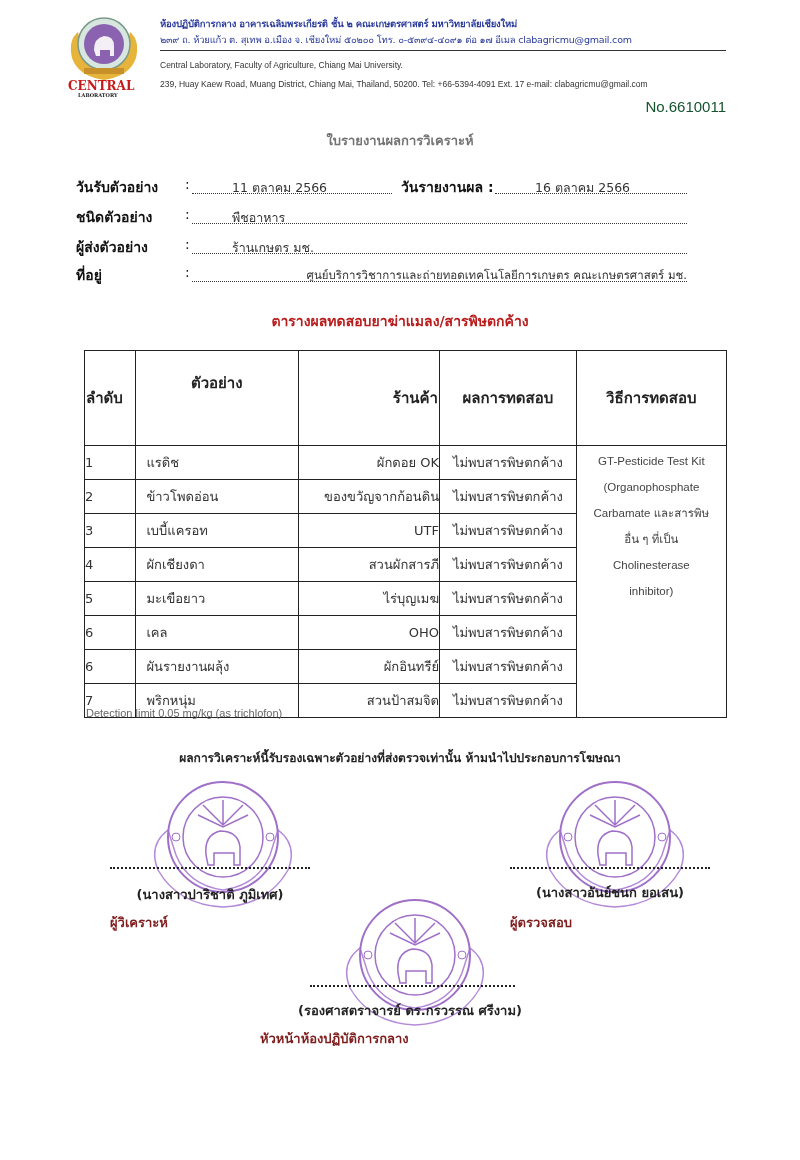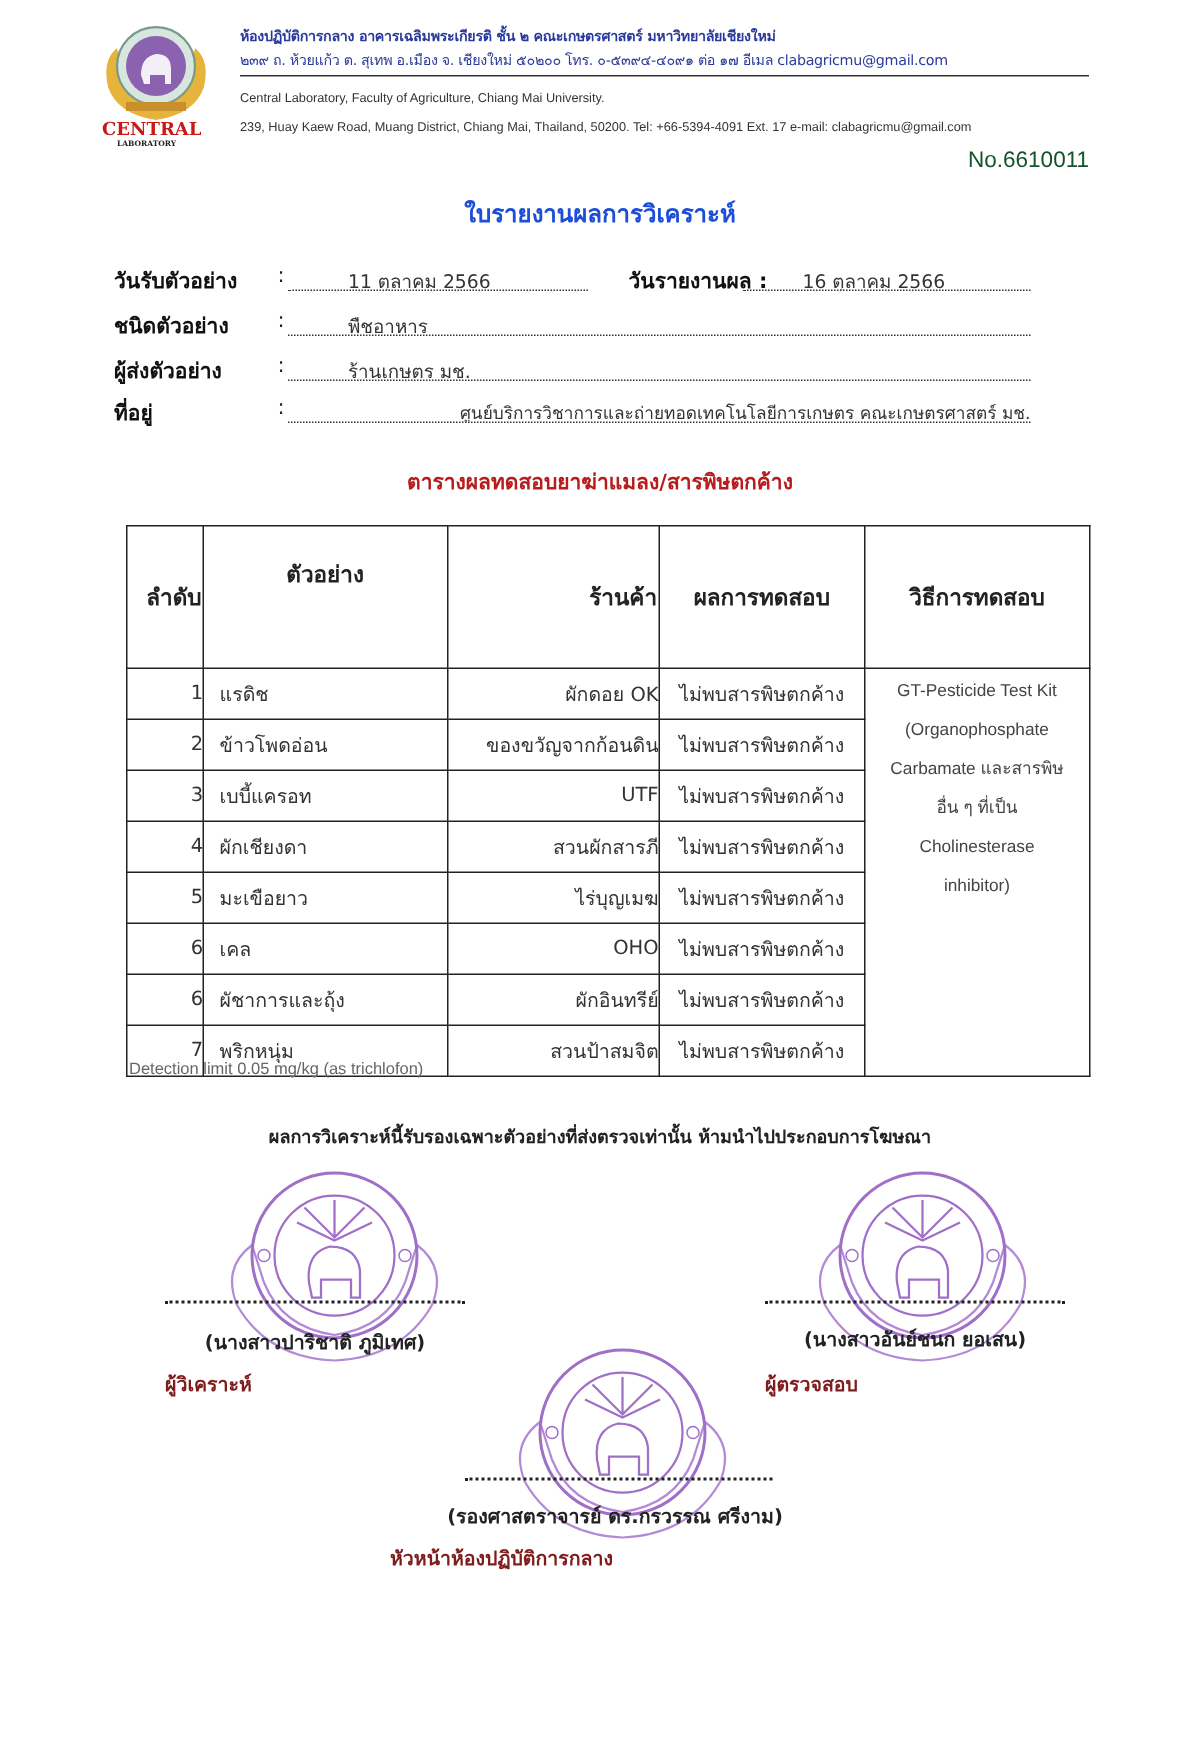--- a/index.html
+++ b/index.html
@@ -8,35 +8,35 @@
   .abs { position: absolute; }
 
   
   .logo { left: 64px; top: 10px; width: 80px; height: 88px; }
   .th-line { font-size: 9.5px; color: #2a3a9a; font-weight: bold; white-space: nowrap; letter-spacing: -0.2px; }
   .th-line2 { font-size: 9.5px; color: #2a3a9a; white-space: nowrap; letter-spacing: -0.2px; }
   .en-line { font-size: 8.5px; color: #333; white-space: nowrap; font-family: "Liberation Sans", sans-serif; }
   .rule { left: 160px; top: 50px; width: 566px; height: 1px; background: #333; }
   .docno { right: 74px; top: 98px; font-size: 15px; color: #14532d; font-family: "Liberation Sans", sans-serif; }
 
-  .title { left: 0; width: 800px; top: 130px; text-align: center; font-size: 16px; font-weight: bold; color: #1d4ed8; }
+  .title { left: 0; width: 800px; top: 130px; text-align: center; font-size: 13px; font-weight: bold; color: #737373; }
 
   
   .field-label { font-size: 14px; font-weight: bold; color: #111; }
   .field-colon { font-size: 14px; color: #222; }
   .dots { border-bottom: 1.5px dotted #333; height: 16px; font-size: 12.5px; color: #333; padding-left: 40px; box-sizing: border-box; white-space: nowrap; overflow: hidden; }
 
   .table-title { left: 0; width: 800px; top: 310px; text-align: center; font-size: 14px; font-weight: bold; color: #b91c1c; }
 
   
   table.results { position: absolute; left: 84px; top: 350px; border-collapse: collapse; width: 643px; }
   table.results th, table.results td { border: 1.3px solid #222; font-size: 13px; color: #333; }
   table.results th { height: 73px; font-weight: bold; color: #222; font-size: 15px; }
   table.results td { height: 33px; padding: 0; }
-  .c-no { width: 49px; text-align: right; }
+  .c-no { width: 49px; text-align: left; }
   .c-sample { width: 157px; text-align: left; padding-left: 10px !important; }
   .c-shop { width: 143px; text-align: right; }
   .c-result { width: 138px; text-align: center; }
   .c-method { width: 150px; text-align: center; vertical-align: top; }
   th.c-sample { text-align: center; padding-left: 0 !important; vertical-align: top; padding-top: 20px !important; }
   .method-text { font-size: 11.5px; line-height: 26px; color: #444; padding-top: 2px; font-family: "Liberation Sans", sans-serif; }
   .method-text span { display: block; }
 
   .note { left: 86px; top: 707px; font-size: 11px; color: #666; font-family: "Liberation Sans", sans-serif; }
   .disclaimer { left: 0; width: 800px; top: 748px; text-align: center; font-size: 12px; font-weight: bold; color: #222; }
@@ -66,21 +66,21 @@
 <div class="abs rule"></div>
 <div class="abs en-line" style="left:160px; top:60px;">Central Laboratory, Faculty of Agriculture, Chiang Mai University.</div>
 <div class="abs en-line" style="left:160px; top:79px;">239, Huay Kaew Road, Muang District, Chiang Mai, Thailand, 50200. Tel: +66-5394-4091 Ext. 17 e-mail: clabagricmu@gmail.com</div>
 <div class="abs docno">No.6610011</div>
 
 <div class="abs title">ใบรายงานผลการวิเคราะห์</div>
 
 <div class="abs field-label" style="left:76px; top:176px;">วันรับตัวอย่าง</div>
 <div class="abs field-colon" style="left:185px; top:176px;">:</div>
 <div class="abs dots" style="left:192px; top:178px; width:200px;">11  ตุลาคม  2566</div>
-<div class="abs field-label" style="left:419px; top:176px;">วันรายงานผล :</div>
+<div class="abs field-label" style="left:401px; top:176px;">วันรายงานผล :</div>
 <div class="abs dots" style="left:495px; top:178px; width:192px;">16  ตุลาคม  2566</div>
 
 <div class="abs field-label" style="left:76px; top:206px;">ชนิดตัวอย่าง</div>
 <div class="abs field-colon" style="left:185px; top:206px;">:</div>
 <div class="abs dots" style="left:192px; top:208px; width:495px;">พืชอาหาร</div>
 
 <div class="abs field-label" style="left:76px; top:236px;">ผู้ส่งตัวอย่าง</div>
 <div class="abs field-colon" style="left:185px; top:236px;">:</div>
 <div class="abs dots" style="left:192px; top:238px; width:495px;">ร้านเกษตร มช.</div>
 
@@ -142,21 +142,21 @@
       <td class="c-result">ไม่พบสารพิษตกค้าง</td>
     </tr>
     <tr>
       <td class="c-no">6</td>
       <td class="c-sample">เคล</td>
       <td class="c-shop">OHO</td>
       <td class="c-result">ไม่พบสารพิษตกค้าง</td>
     </tr>
     <tr>
       <td class="c-no">6</td>
-      <td class="c-sample">ผัชาการและถุ้ง</td>
+      <td class="c-sample">ผันรายงานผลุ้ง</td>
       <td class="c-shop">ผักอินทรีย์</td>
       <td class="c-result">ไม่พบสารพิษตกค้าง</td>
     </tr>
     <tr>
       <td class="c-no">7</td>
       <td class="c-sample">พริกหนุ่ม</td>
       <td class="c-shop">สวนป้าสมจิต</td>
       <td class="c-result">ไม่พบสารพิษตกค้าง</td>
     </tr>
   </tbody>

